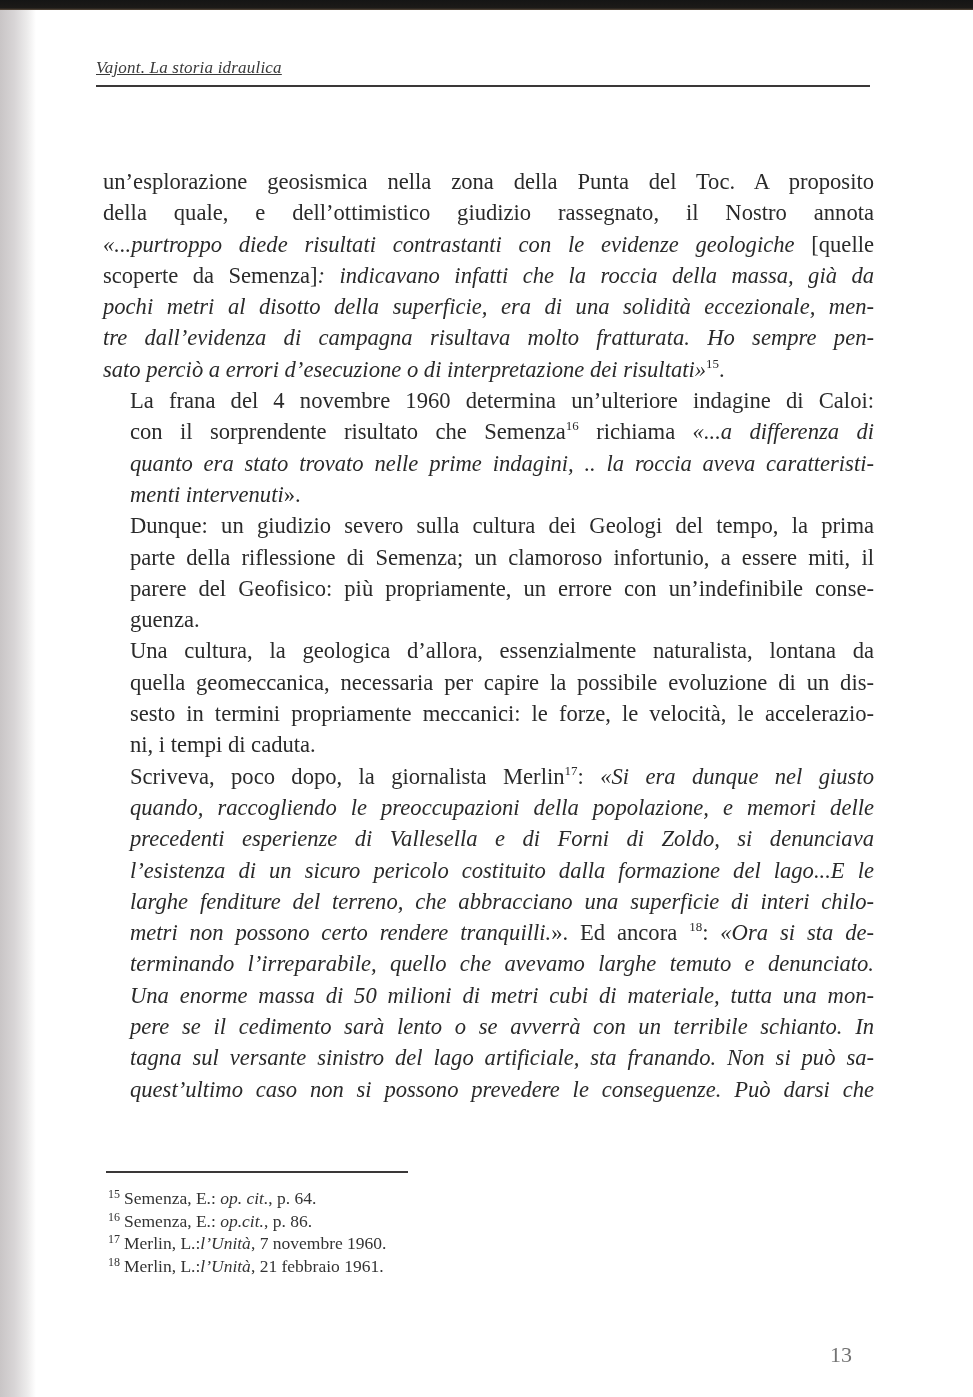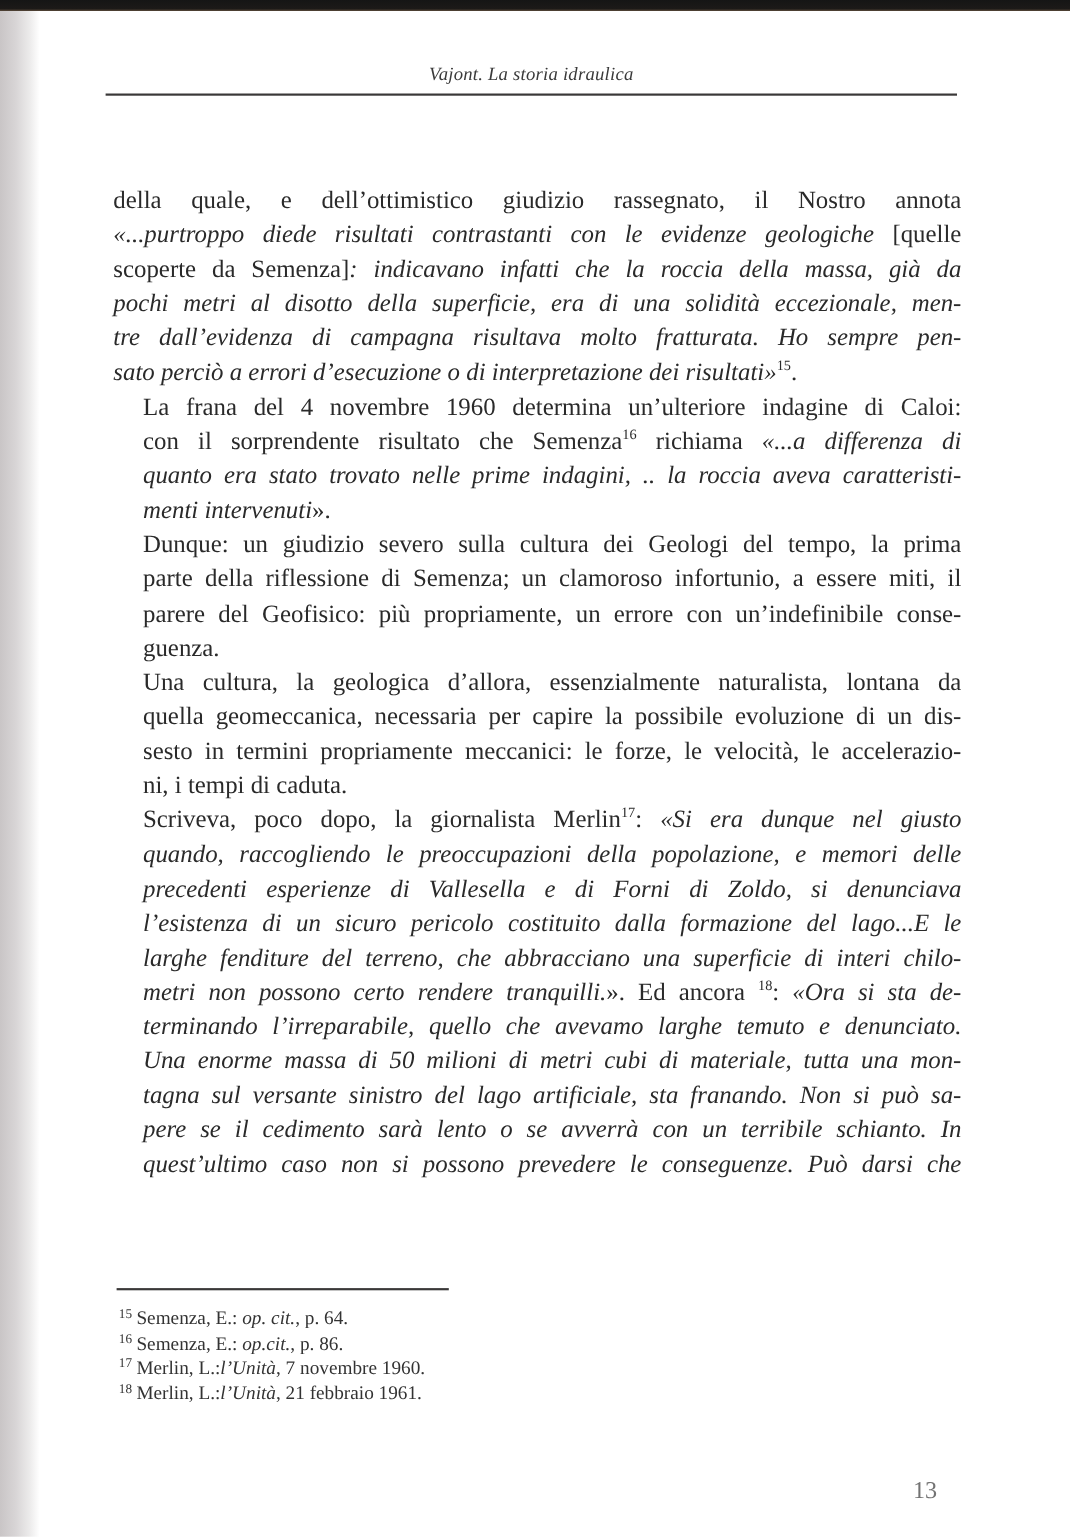--- a/index.html
+++ b/index.html
@@ -12,22 +12,23 @@
     .top-band {
       position: absolute; left: 0; top: 0; width: 973px; height: 10px;
       background: linear-gradient(to bottom, #151515 0%, #1c1a18 80%, #5a4a3a 100%);
     }
     .left-shadow {
       position: absolute; left: 0; top: 10px; width: 36px; height: 1387px;
       background: linear-gradient(to right, #c9c5c6 0%, #d8d5d6 40%, #ecebeb 75%, #ffffff 100%);
     }
     .running-head {
       position: absolute; left: 96px; top: 58px; width: 774px;
-      text-align: center; font-style: italic; font-size: 17px; letter-spacing: 0.2px;
+      text-align: left; font-style: italic; font-size: 17px; letter-spacing: 0.2px;
       color: #3a3a3a;
+      text-decoration: underline;
     }
     .head-rule {
       position: absolute; left: 96px; top: 85px; width: 774px; height: 2px;
       background: #3a3838;
     }
     .body-text {
       position: absolute; left: 103px; top: 166px; width: 771px;
       font-size: 22.6px; line-height: 31.3px; text-align: justify;
     }
     .body-text p { margin: 0; text-indent: 27px; }
@@ -55,20 +56,21 @@
 <body>
 
 <div class="top-band"></div>
 <div class="left-shadow"></div>
 
 <div class="running-head">Vajont. La storia idraulica</div>
 <div class="head-rule"></div>
 
 <div class="body-text">
   <p class="first">
+    <span class="line">un’esplorazione geosismica nella zona della Punta del Toc. A proposito</span>
     <span class="line">della quale, e dell’ottimistico giudizio rassegnato, il Nostro annota</span>
     <span class="line"><i>«...purtroppo diede risultati contrastanti con le evidenze geologiche</i><span> [quelle</span></span>
     <span class="line"><span>scoperte da Semenza]</span><i>: indicavano infatti che la roccia della massa, già da</i></span>
     <span class="line"><i>pochi metri al disotto della superficie, era di una solidità eccezionale, men-</i></span>
     <span class="line"><i>tre dall’evidenza di campagna risultava molto fratturata. Ho sempre pen-</i></span>
     <span class="line last"><i>sato perciò a errori d’esecuzione o di interpretazione dei risultati»</i><sup>15</sup><span>.</span></span>
   </p>
 
   <p>
     <span class="line">La frana del 4 novembre 1960 determina un’ulteriore indagine di Caloi:</span>
@@ -93,22 +95,22 @@
 
   <p>
     <span class="line"><span>Scriveva, poco dopo, la giornalista Merlin</span><sup>17</sup><span>: </span><i>«Si era dunque nel giusto</i></span>
     <span class="line"><i>quando, raccogliendo le preoccupazioni della popolazione, e memori delle</i></span>
     <span class="line"><i>precedenti esperienze di Vallesella e di Forni di Zoldo, si denunciava</i></span>
     <span class="line"><i>l’esistenza di un sicuro pericolo costituito dalla formazione del lago...E le</i></span>
     <span class="line"><i>larghe fenditure del terreno, che abbracciano una superficie di interi chilo-</i></span>
     <span class="line"><i>metri non possono certo rendere tranquilli.</i><span>». Ed ancora </span><sup>18</sup><span>: </span><i>«Ora si sta de-</i></span>
     <span class="line"><i>terminando l’irreparabile, quello che avevamo larghe temuto e denunciato.</i></span>
     <span class="line"><i>Una enorme massa di 50 milioni di metri cubi di materiale, tutta una mon-</i></span>
+    <span class="line"><i>pere se il cedimento sarà lento o se avverrà con un terribile schianto. In</i></span>
     <span class="line"><i>tagna sul versante sinistro del lago artificiale, sta franando. Non si può sa-</i></span>
-    <span class="line"><i>pere se il cedimento sarà lento o se avverrà con un terribile schianto. In</i></span>
     <span class="line"><i>quest’ultimo caso non si possono prevedere le conseguenze. Può darsi che</i></span>
   </p>
 </div>
 
 <div class="fn-rule"></div>
 
 <div class="footnotes">
   <div class="fn"><sup>15</sup><span>Semenza, E.: </span><i>op. cit.</i><span>, p. 64.</span></div>
   <div class="fn"><sup>16</sup><span>Semenza, E.: </span><i>op.cit.</i><span>, p. 86.</span></div>
   <div class="fn"><sup>17</sup><span>Merlin, L.:</span><i>l’Unità</i><span>, 7 novembre 1960.</span></div>

